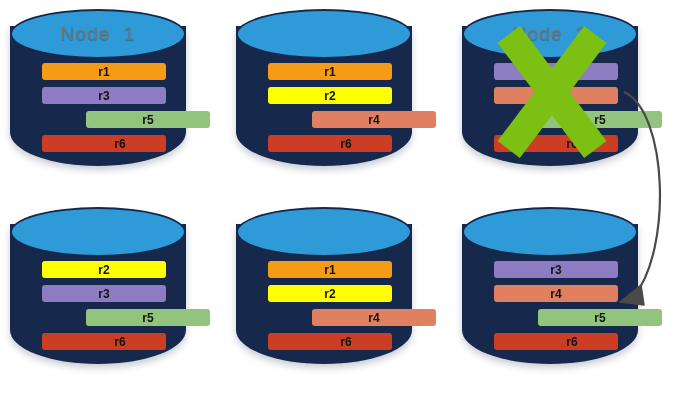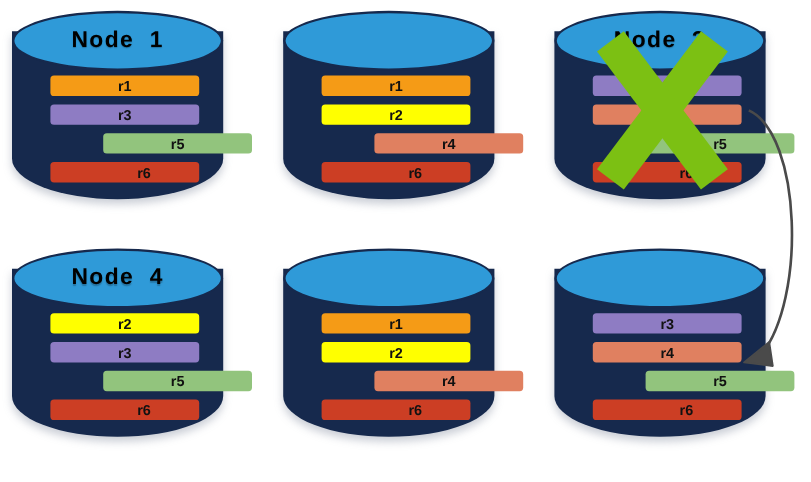--- a/index.html
+++ b/index.html
@@ -54,23 +54,23 @@
   }
   .cyl-title {
     position: absolute;
     left: 10px;
     top: 5px;
     width: 176px;
     height: 50px;
     display: flex;
     align-items: center;
     justify-content: center;
-    color: #000000;
+    color: #737373;
     font-size: 19px;
-    font-weight: bold;
+    font-weight: normal;
     letter-spacing: 1.2px;
     text-shadow: 0 1px 1px rgba(0,0,0,0.25);
     white-space: pre;
   }
 
   .shards {
     position: absolute;
     left: 10px;
     top: 58px;
     width: 176px;
@@ -157,21 +157,20 @@
     </div>
     <div class="fail-x">
       <div class="bar a"></div>
       <div class="bar b"></div>
     </div>
   </div>
 
   <div class="node" style="left:0px; top:202px;">
     <div class="cyl-body"></div>
     <div class="cyl-top"></div>
-    <div class="cyl-title">Node  4</div>
     <div class="shards">
       <div class="shard s0" style="background: rgb(255, 255, 0);">r2</div>
       <div class="shard s1" style="background: rgb(142, 124, 195);">r3</div>
       <div class="shard s2" style="background: rgb(146, 196, 125);">r5</div>
       <div class="shard s3" style="background: rgb(204, 62, 36);">r6</div>
     </div>
   </div>
 
   <div class="node" style="left:226px; top:202px;">
     <div class="cyl-body"></div>

